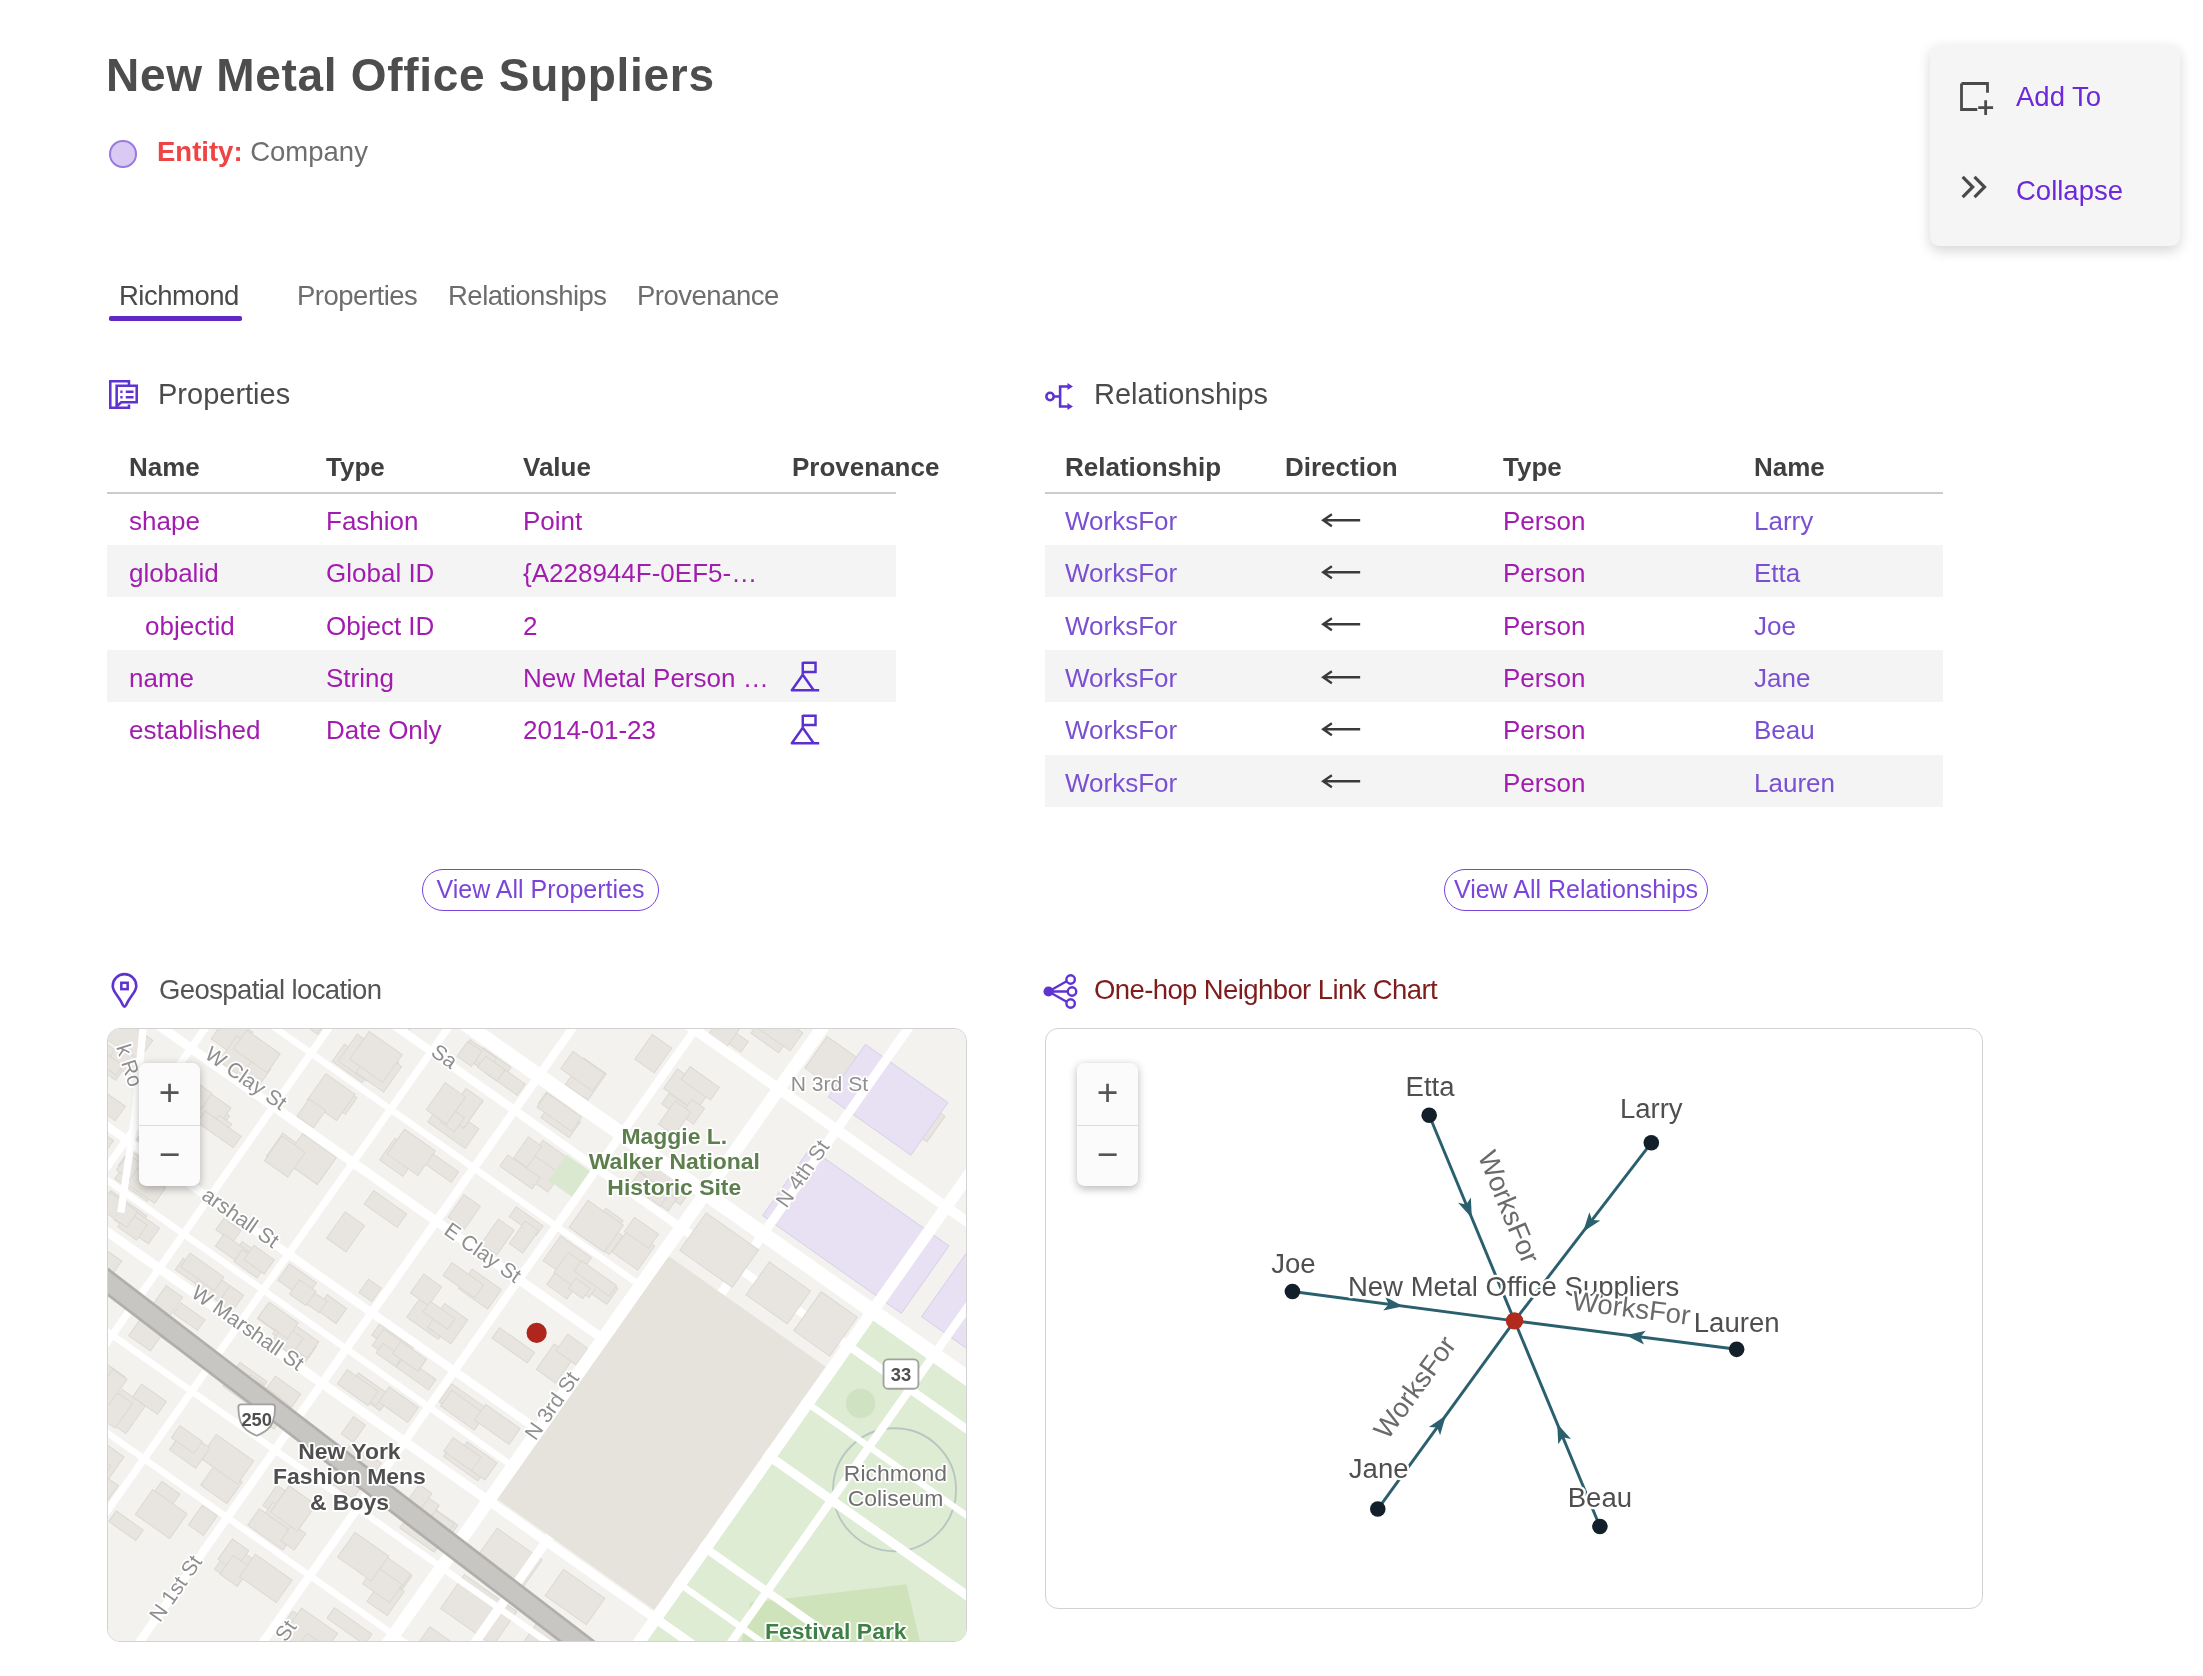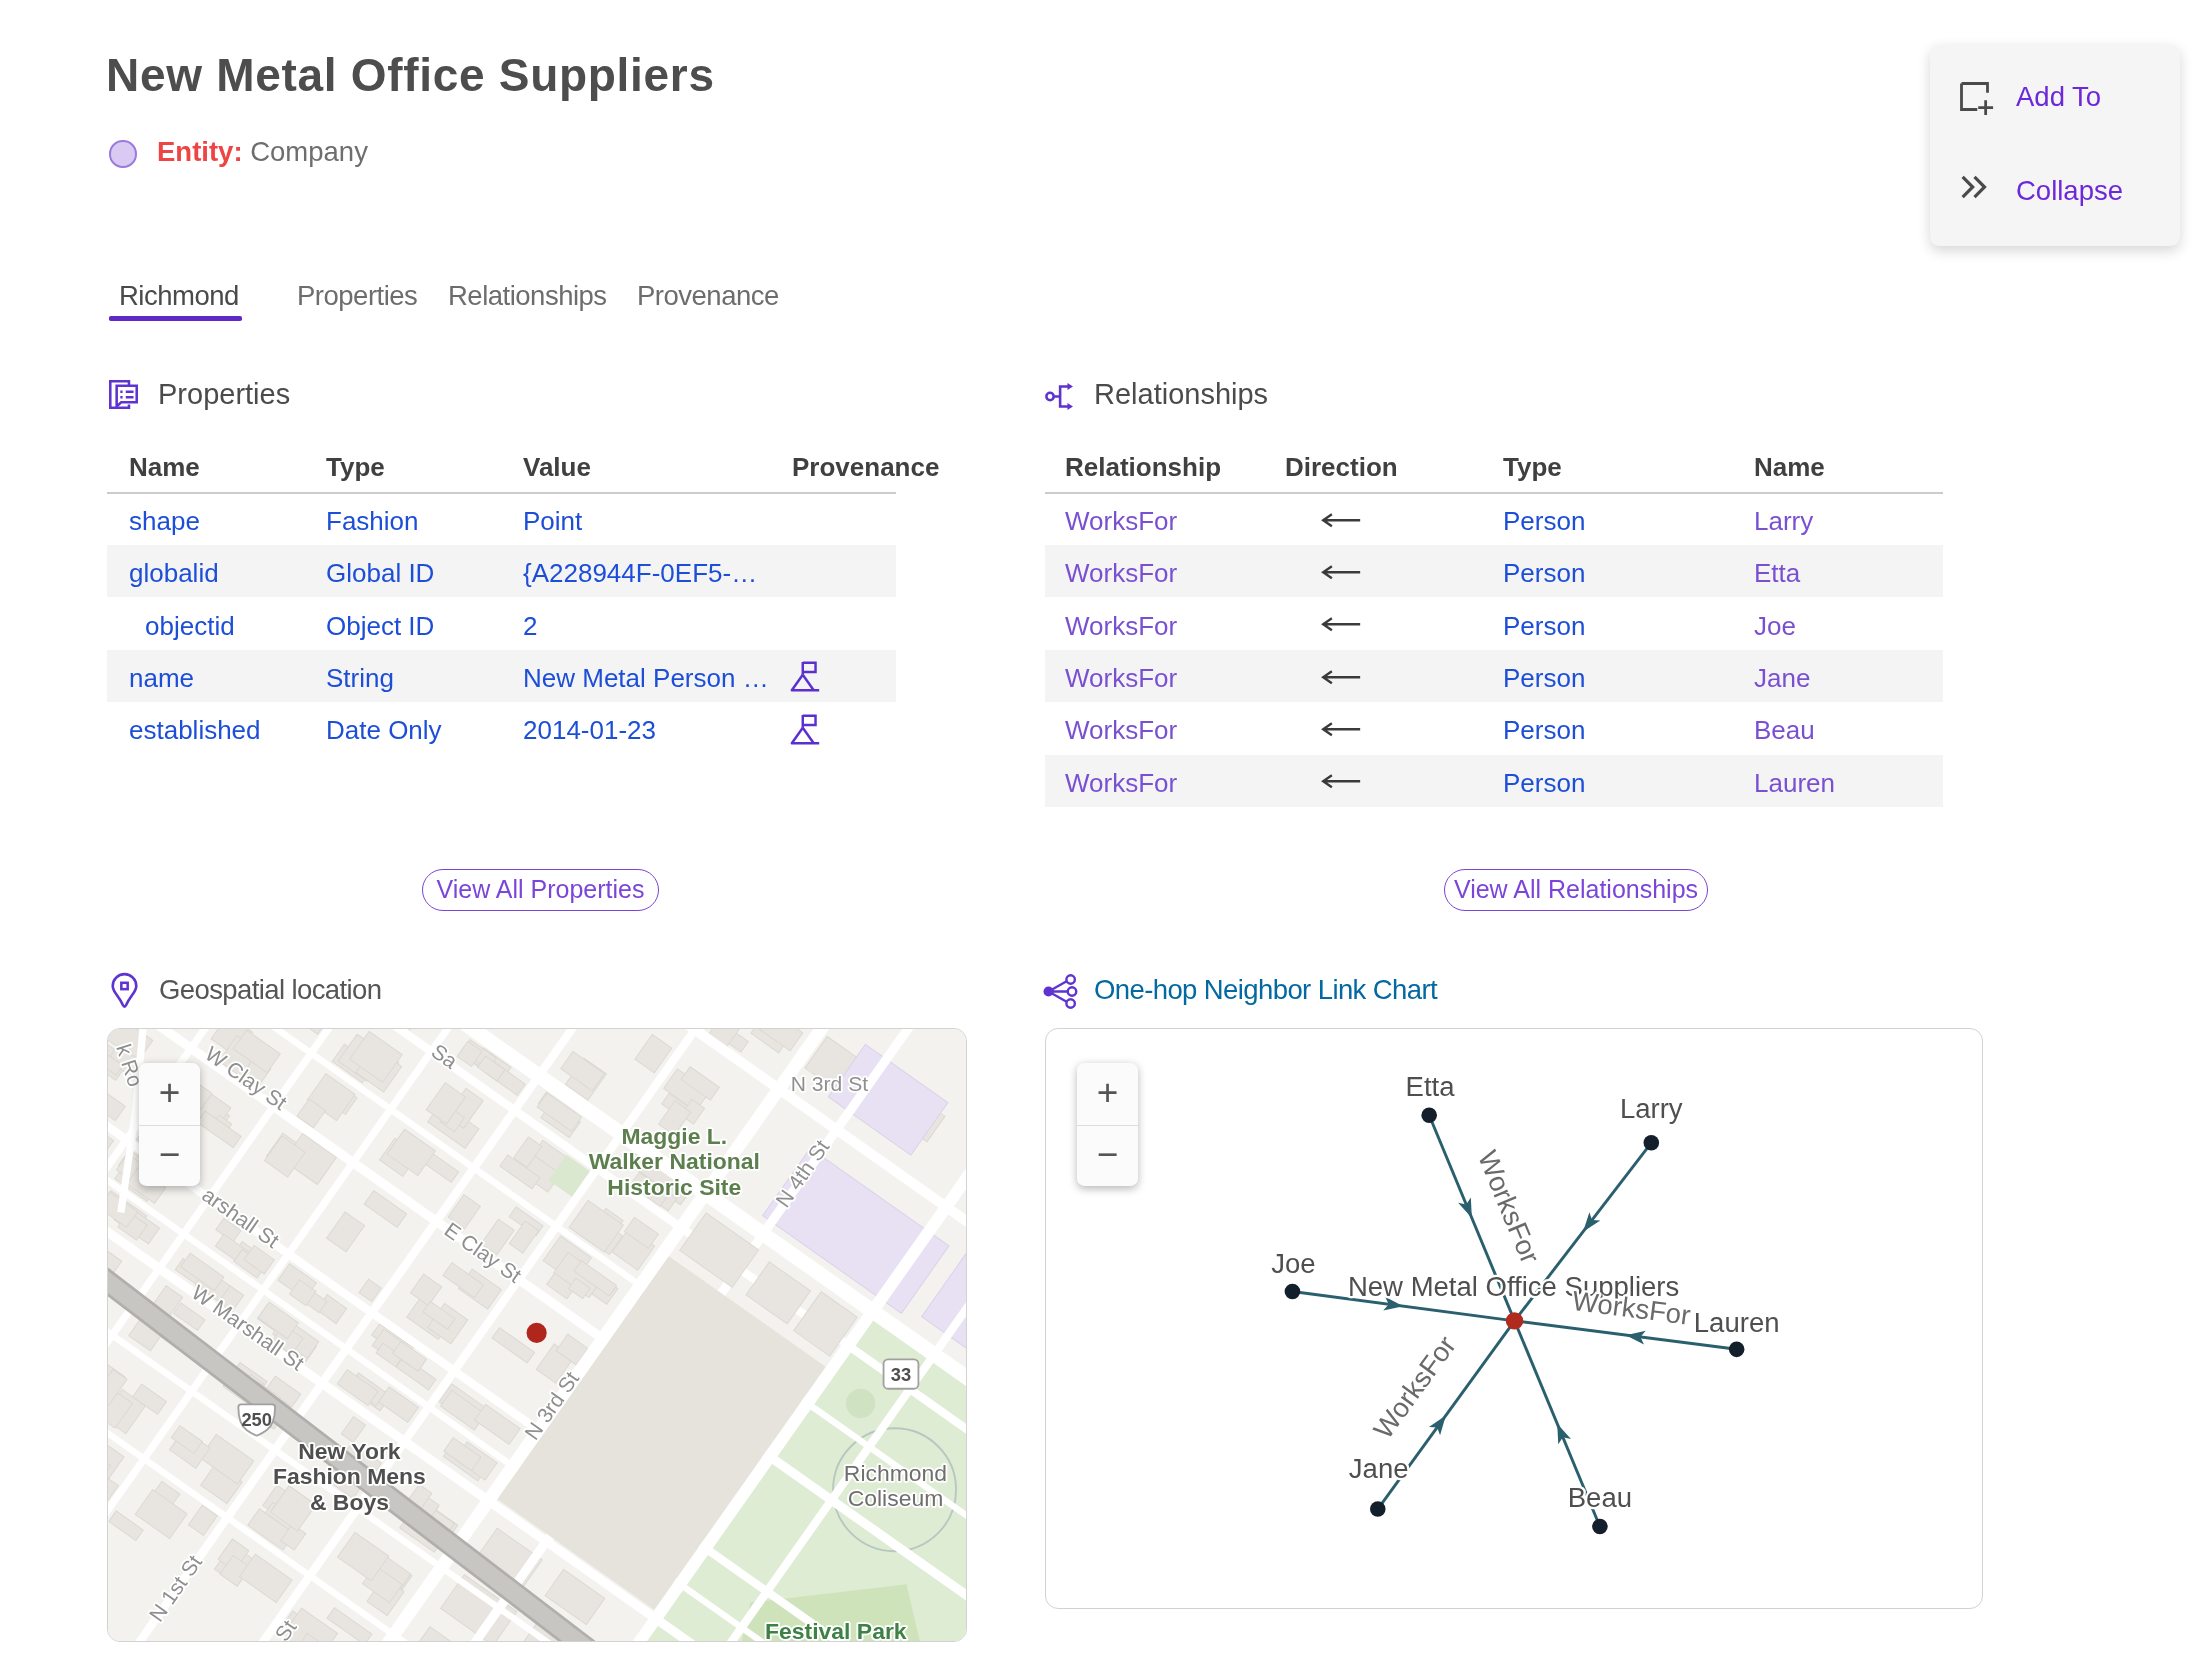--- a/index.html
+++ b/index.html
@@ -12,21 +12,21 @@
 .entity-line b { color:#ef4444; }
 .menu-card { position:absolute; left:1930px; top:45px; width:250px; height:201px; background:#f5f5f5; border-radius:9.2px; box-shadow:0 4.6px 13px rgba(0,0,0,0.16); }
 .menu-item { position:absolute; left:86px; font-size:27.5px; color:#6d28d9; }
 .tab { position:absolute; top:280px; font-size:27.5px; color:#6d6d6d; letter-spacing:-0.5px; }
 .tab.active { color:#4a4a4a; }
 .tab-underline { position:absolute; left:109px; top:316px; width:133px; height:4.6px; background:#6129c4; border-radius:1.8px; }
 .sec-title { position:absolute; font-size:29px; color:#4b4b4b; }
 .tbl-header { position:absolute; font-size:26px; font-weight:bold; color:#404040; }
 .tbl-rule { position:absolute; height:1.8px; background:#cccccc; }
 .stripe { position:absolute; background:#f4f4f4; }
-.cell { position:absolute; font-size:26px; color:#1d4ed8; }
+.cell { position:absolute; font-size:26px; color:#a21caf; }
 .cell.pur { color:#7a50d2; }
 .pill { position:absolute; height:42px; border:1.8px solid #7a45d9; border-radius:21px; color:#7a45d9; font-size:25px; text-align:center; }
 .card { position:absolute; border:1.8px solid #d2d2d2; border-radius:13px; overflow:hidden; background:#fff; }
 .zoomctl { position:absolute; left:31px; top:34px; width:61px; height:123px; background:#fbfbfb; border-radius:7.3px; box-shadow:0 2.8px 8.3px rgba(0,0,0,0.28); z-index:5; }
 .zoomctl .zc { position:absolute; left:0; width:61px; height:62px; font-size:37px; color:#555; text-align:center; line-height:59px; font-weight:400; }
 .zoomctl .div { position:absolute; left:0px; top:62px; width:61px; height:0.9px; background:#dcdcdc; }
 svg text { font-family:"Liberation Sans", sans-serif; }
 </style>
 </head>
 <body>
@@ -151,21 +151,21 @@
 </svg>
 <div class="sec-title" style="left:159px;top:974px;font-size:27.5px;color:#555;letter-spacing:-0.6px;">Geospatial location</div>
 
 <svg class="abs" style="left:1042px;top:974px;" width="37" height="35" viewBox="0 0 40 38">
   <circle cx="7" cy="19" r="5.5" fill="#5f33cf"></circle>
   <path d="M7 19 L30 6 M7 19 H30 M7 19 L30 32" stroke="#5f33cf" stroke-width="2.6" fill="none"></path>
   <circle cx="31" cy="6" r="4.6" fill="#fff" stroke="#5f33cf" stroke-width="2.6"></circle>
   <circle cx="32.5" cy="19" r="4.6" fill="#fff" stroke="#5f33cf" stroke-width="2.6"></circle>
   <circle cx="31" cy="32" r="4.6" fill="#fff" stroke="#5f33cf" stroke-width="2.6"></circle>
 </svg>
-<div class="sec-title" style="left:1094px;top:974px;font-size:27.5px;color:#0369a1;letter-spacing:-0.6px;">One-hop Neighbor Link Chart</div>
+<div class="sec-title" style="left:1094px;top:974px;font-size:27.5px;color:#7f1d1d;letter-spacing:-0.6px;">One-hop Neighbor Link Chart</div>
 
 <div class="card" style="left:107px;top:1028px;width:860px;height:614px;background:#f5f4ef;">
   <svg width="860" height="614" viewBox="0 0 937 669" style="position:absolute;left:0;top:0;">
 <rect width="937" height="669" fill="#f3f2ee"></rect>
 <g transform="rotate(35.2)">
 <rect x="-75" y="-434" width="43" height="34" fill="#e8e5e0" stroke="#dbd8d2" stroke-width="1"></rect>
 <rect x="-74" y="-424" width="42" height="18" fill="#e8e5e0" stroke="#dbd8d2" stroke-width="1"></rect>
 <rect x="-89" y="-446" width="35" height="18" fill="#e8e5e0" stroke="#dbd8d2" stroke-width="1"></rect>
 <rect x="-76" y="-427" width="33" height="35" fill="#e8e5e0" stroke="#dbd8d2" stroke-width="1"></rect>
 <rect x="-67" y="-418" width="28" height="24" fill="#e8e5e0" stroke="#dbd8d2" stroke-width="1"></rect>

